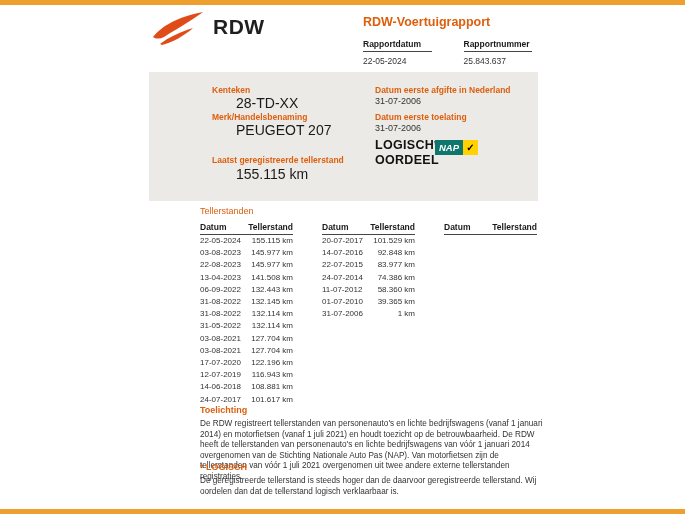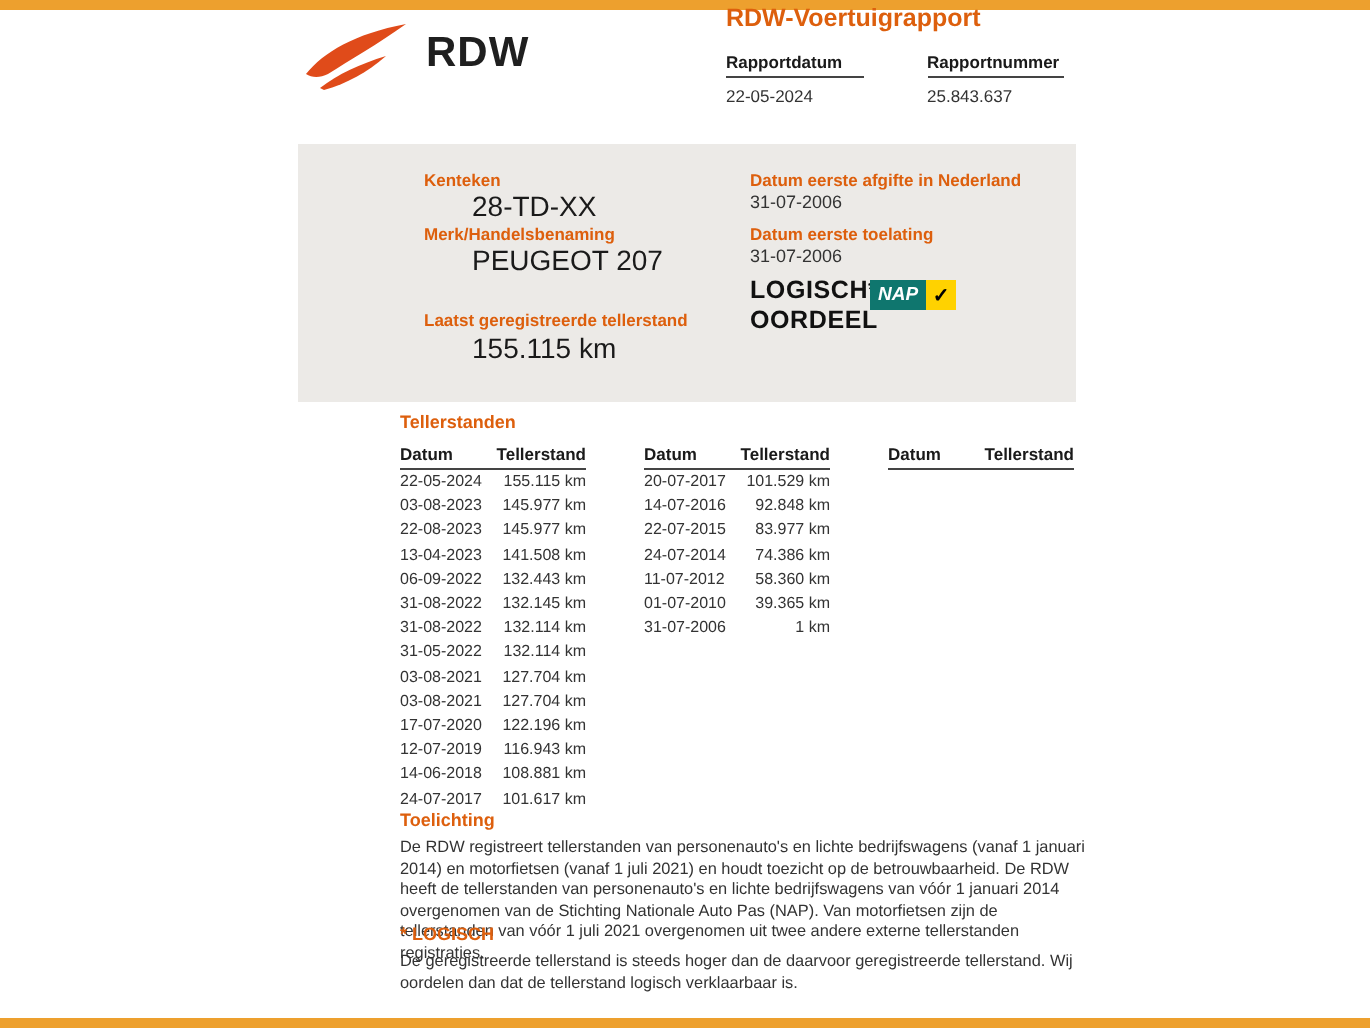--- a/index.html
+++ b/index.html
@@ -20,21 +20,21 @@
     color:var(--ink);
     overflow:hidden;
   }
   .bar{position:absolute;left:0;width:685px;height:5px;background:var(--bar);}
   .bar.top{top:0;}
   .bar.bottom{top:509px;}
 
   
   .logo{position:absolute;left:152px;top:10px;display:flex;align-items:flex-start;}
   .logo-text{font-size:21px;font-weight:bold;color:#1f1f1f;margin-left:9px;margin-top:5px;letter-spacing:0.5px;}
-  .report-head{position:absolute;left:363px;top:2px;width:176px;}
+  .report-head{position:absolute;left:363px;top:15px;width:176px;}
   .report-title{color:var(--accent);font-weight:bold;font-size:12.5px;}
   .meta{display:flex;margin-top:10px;gap:25px;}
   .meta-col{width:72px;margin-right:7px;}
   .meta-label{font-weight:bold;font-size:8.5px;color:var(--ink);border-bottom:1px solid #444;padding-bottom:2px;}
   .meta-value{font-size:8.5px;margin-top:4px;color:var(--ink2);}
 
   
   .info-panel{position:absolute;left:149px;top:72px;width:389px;height:129px;background:var(--panel);}
   .col-left{position:absolute;left:51px;top:13px;width:160px;}
   .col-right{position:absolute;left:214px;top:13px;width:172px;}
@@ -44,21 +44,21 @@
   .smallval{font-size:9px;color:var(--ink2);}
   .oordeel{font-weight:bold;font-size:12.5px;line-height:15px;color:#111;letter-spacing:0.3px;}
   .nap{position:absolute;left:72px;top:55px;display:flex;height:15px;}
   .nap-black{background:#0f766e;color:#fff;font-weight:bold;font-style:italic;font-size:9.5px;
     display:flex;align-items:center;padding:0 4px;}
   .nap-yellow{background:var(--nap-yellow);width:15px;display:flex;align-items:center;justify-content:center;
     color:#000;font-size:10px;font-weight:bold;}
 
   
   .tables{position:absolute;left:200px;top:206px;width:337px;}
-  .tbl-title{color:var(--accent);font-weight:bold;font-size:9px;}
+  .tbl-title{color:var(--accent);font-weight:normal;font-size:9px;}
   .tbl-groups{display:flex;gap:29px;margin-top:6px;text-align:center;}
   .tbl-group{width:105px;}
   .tbl-head{display:flex;justify-content:space-between;font-weight:bold;font-size:8.5px;
     border-bottom:1px solid #444;padding-bottom:2px;}
   .trow{display:flex;justify-content:space-between;font-size:8px;line-height:12.2px;color:var(--ink2);white-space:nowrap;}
 
   
   .sec{position:absolute;left:200px;width:347px;}
   .sec.toelichting{top:405px;}
   .sec.logisch{top:462px;}

